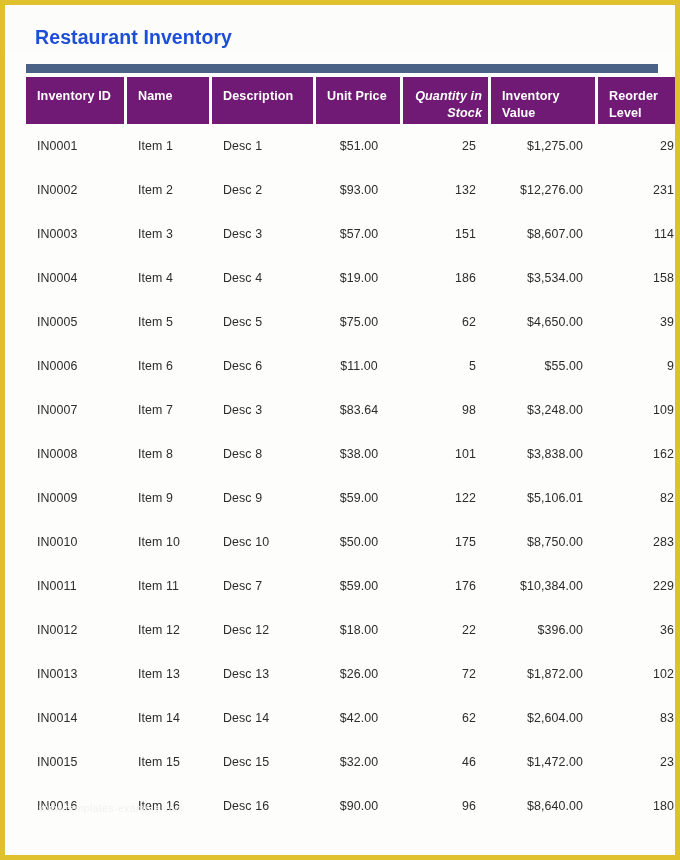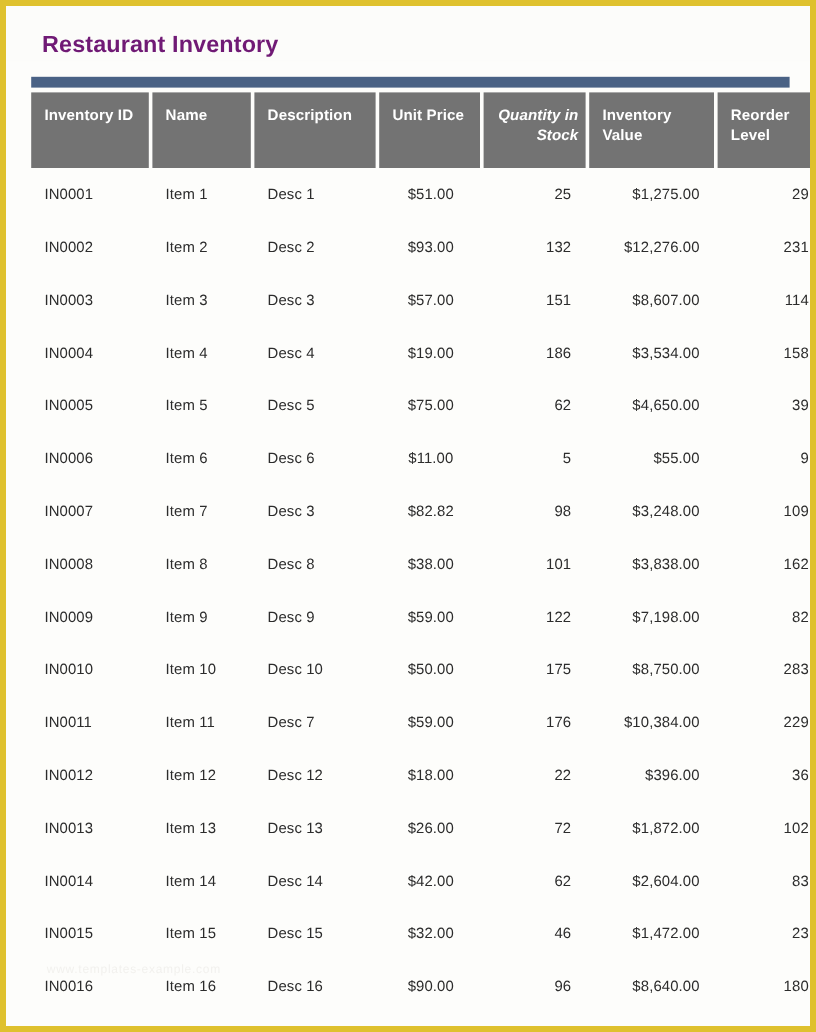--- a/index.html
+++ b/index.html
@@ -30,21 +30,21 @@
   
   #title-bar {
     padding: 22px 0 0 30px;
     height: 46px;
     box-sizing: border-box;
     background: #fcfcfa;
   }
   #page-title {
     font-size: 19.5px;
     font-weight: bold;
-    color: #701a75;
+    color: #1d4ed8;
     letter-spacing: 0.1px;
     line-height: 1.1;
     margin: 0;
   }
 
   
   #table-region {
     padding: 0 17px 0 21px;
     box-sizing: border-box;
   }
@@ -60,28 +60,28 @@
   table.inv-table {
     border-collapse: separate;
     border-spacing: 3px 0;
     width: 100%;
     table-layout: fixed;
     margin-left: -3px;
   }
 
   
   table.inv-table thead th {
-    background: #737373;
+    background: #701a75;
     color: #ffffff;
     font-size: 12.6px;
     font-weight: bold;
     text-align: left;
     vertical-align: top;
     padding: 11px 9px 0 11px;
-    height: 63px;
+    height: 47px;
     box-sizing: border-box;
     line-height: 1.32;
     border: 0;
     letter-spacing: 0.1px;
   }
   table.inv-table thead th.th-center {
     text-align: right;
     padding-left: 6px;
     padding-right: 6px;
     font-style: italic;
@@ -215,41 +215,41 @@
             <td>Desc 6</td>
             <td class="money-left">$11.00</td>
             <td class="num">5</td>
             <td class="num">$55.00</td>
             <td class="num">9</td>
           </tr>
           <tr>
             <td>IN0007</td>
             <td>Item 7</td>
             <td>Desc 3</td>
-            <td class="money-left">$82.82</td>
+            <td class="money-left">$83.64</td>
             <td class="num">98</td>
             <td class="num">$3,248.00</td>
             <td class="num">109</td>
           </tr>
           <tr>
             <td>IN0008</td>
             <td>Item 8</td>
             <td>Desc 8</td>
             <td class="money-left">$38.00</td>
             <td class="num">101</td>
             <td class="num">$3,838.00</td>
             <td class="num">162</td>
           </tr>
           <tr>
             <td>IN0009</td>
             <td>Item 9</td>
             <td>Desc 9</td>
             <td class="money-left">$59.00</td>
             <td class="num">122</td>
-            <td class="num">$7,198.00</td>
+            <td class="num">$5,106.01</td>
             <td class="num">82</td>
           </tr>
           <tr>
             <td>IN0010</td>
             <td>Item 10</td>
             <td>Desc 10</td>
             <td class="money-left">$50.00</td>
             <td class="num">175</td>
             <td class="num">$8,750.00</td>
             <td class="num">283</td>

